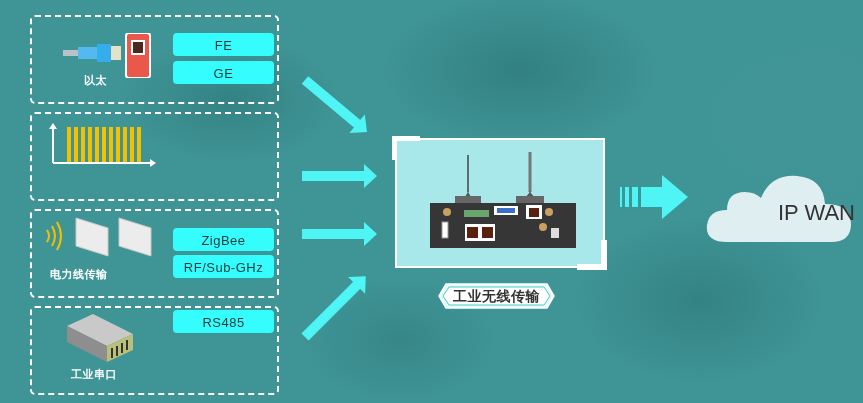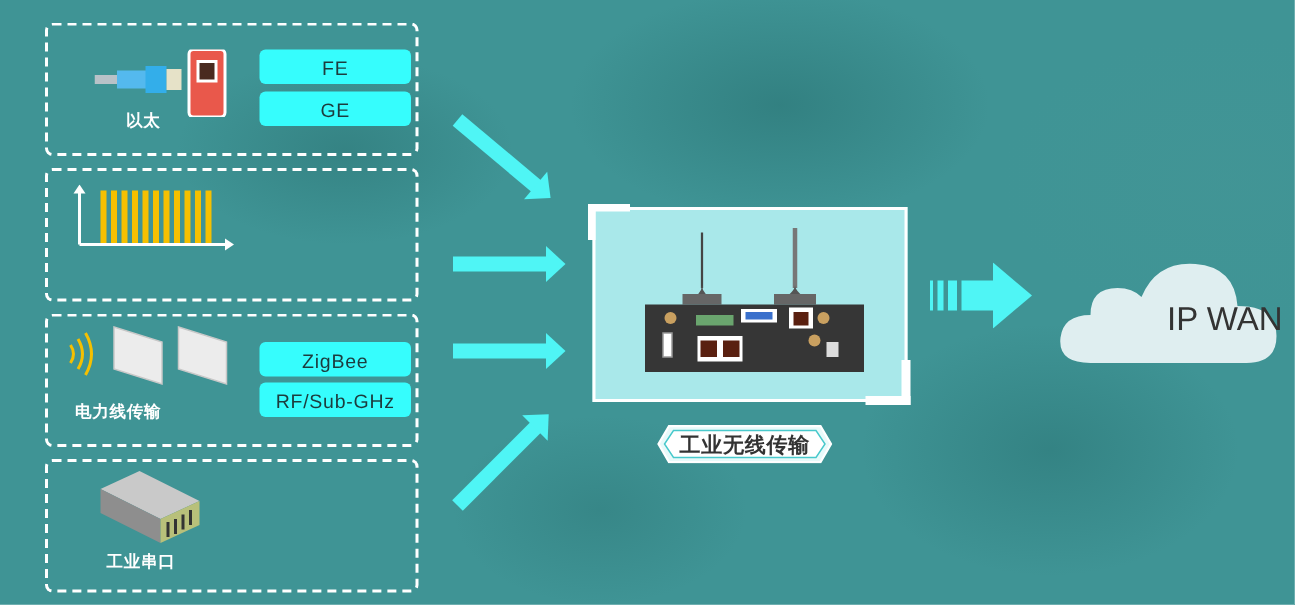--- a/index.html
+++ b/index.html
@@ -88,20 +88,21 @@
       <polygon points="44,34 70,22 70,38 44,50" fill="#b8c07a"></polygon>
       <g fill="#333">
           <rect x="48" y="36" width="2" height="10"></rect>
           <rect x="53" y="34" width="2" height="10"></rect>
           <rect x="58" y="31" width="2" height="10"></rect>
           <rect x="63" y="28" width="2" height="10"></rect>
         </g>
     </svg>
   </div>
   <div class="g-label" style="left:71px;top:367px">工业串口</div>
+  <div class="pill" style="top:310px">RS485</div>
 
   <div class="arrow" style="left:305px;top:75px;width:70px;transform:rotate(40deg)"></div>
   <div class="arrow" style="left:302px;top:171px;width:64px"></div>
   <div class="arrow" style="left:302px;top:229px;width:64px"></div>
   <div class="arrow" style="left:305px;top:332px;width:75px;transform:rotate(-45deg)"></div>
 
   <div class="panel"></div>
   <div class="corner" style="left:392px;top:136px;width:28px;height:5px"></div>
   <div class="corner" style="left:392px;top:136px;width:5px;height:24px"></div>
   <div class="corner" style="left:577px;top:264px;width:30px;height:6px"></div>

